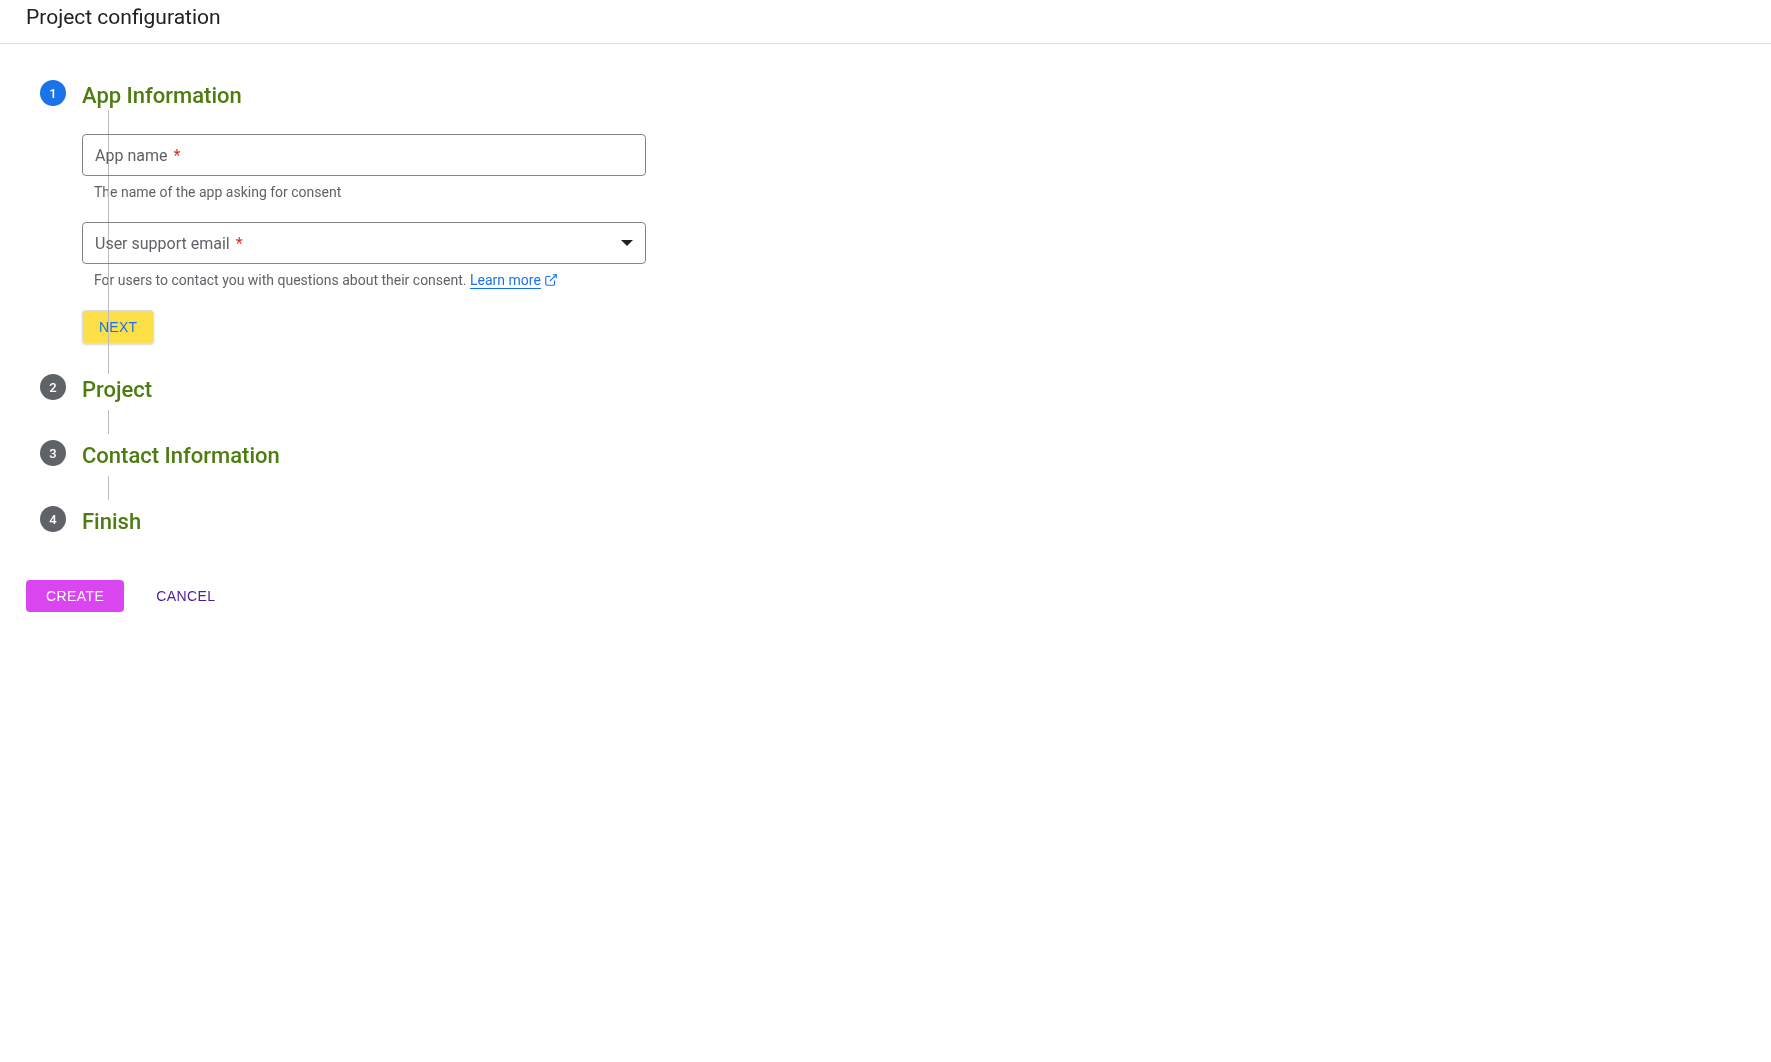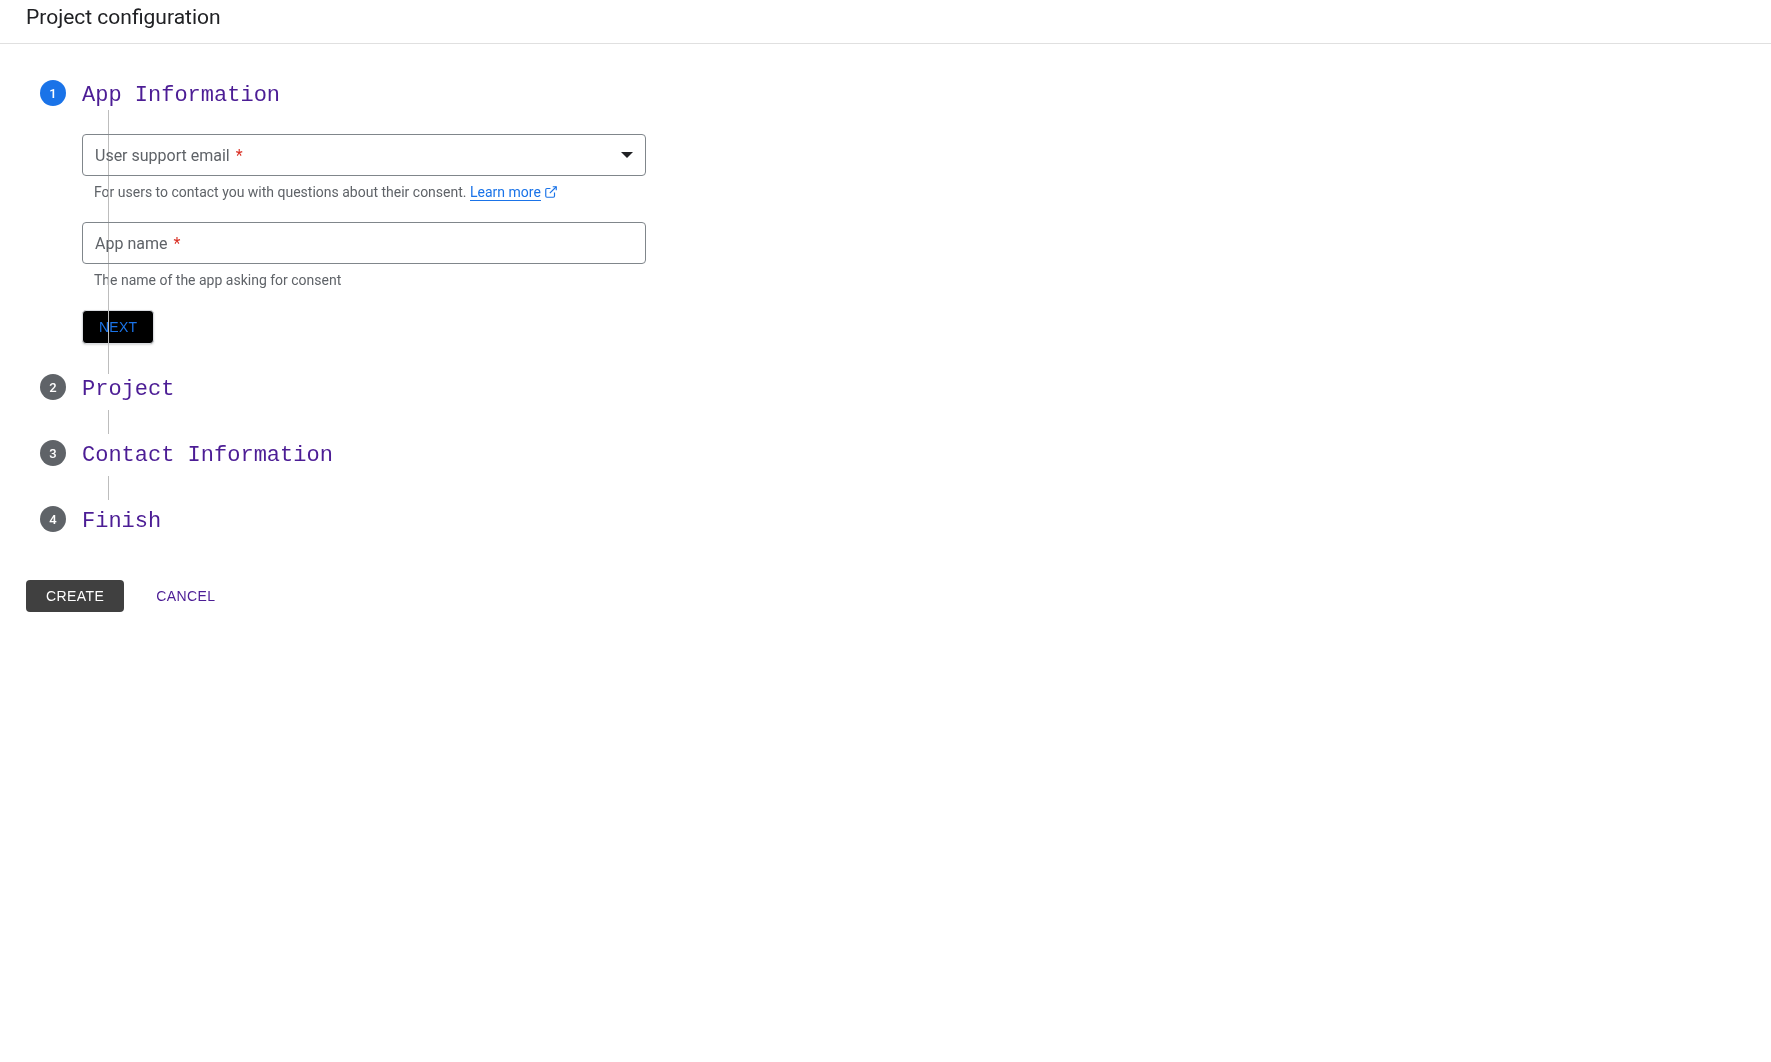--- a/index.html
+++ b/index.html
@@ -38,22 +38,21 @@
       font-size: 13px;
       font-weight: 500;
       color: #fff;
     }
     .step-badge.active { background: #1a73e8; }
     .step-badge.inactive { background: #5f6368; }
     .step-title {
       font-size: 22px;
       font-weight: 500;
       letter-spacing: 0;
-      color: #4c1d95;
-      font-family: Liberation Mono, monospace;
+      color: #4d7c0f;
     }
     .step-body {
       position: relative;
       padding: 24px 0 30px 0;
     }
     .step-line {
       position: absolute;
       left: 26px;
       top: 0;
       bottom: 0;
@@ -118,36 +117,36 @@
     }
     .ext-icon svg { display: block; }
 
     .next-btn {
       display: inline-block;
       padding: 8px 16px;
       font-size: 14px;
       font-weight: 500;
       letter-spacing: .25px;
       color: #1a73e8;
-      background: #000000;
+      background: #fde047;
       border: 1px solid #dadce0;
       border-radius: 4px;
       box-shadow: 0 1px 2px rgba(60,64,67,.2);
       cursor: pointer;
       text-transform: uppercase;
     }
 
     .footer-actions {
       margin-top: 42px;
       display: flex;
       align-items: center;
       gap: 28px;
     }
     .btn-primary {
-      background: #404040;
+      background: #d946ef;
       color: #fff;
       border: none;
       border-radius: 4px;
       padding: 8px 20px;
       font-size: 14px;
       font-weight: 500;
       letter-spacing: .4px;
       cursor: pointer;
       text-transform: uppercase;
     }
@@ -171,51 +170,51 @@
 <div class="content">
   <div class="stepper">
 
     <div class="step">
       <div class="step-badge active">1</div>
       <div class="step-header">
         <div class="step-title">App Information</div>
       </div>
       <div class="step-body">
         <div class="step-line"></div>
+
+        <div class="field">
+          <div class="input-outline">
+            <span class="label">
+              <span>App name</span>
+              <span class="req">*</span>
+            </span>
+            <input type="text" style="">
+          </div>
+          <div class="helper">The name of the app asking for consent</div>
+        </div>
 
         <div class="field">
           <div class="input-outline">
             <span class="label">
               <span>User support email</span>
               <span class="req">*</span>
             </span>
             <span class="dropdown-caret"></span>
           </div>
           <div class="helper">
             <span>For users to contact you with questions about their consent. </span><a href="#">Learn more</a><span class="ext-icon">
               <svg width="14" height="14" viewBox="0 0 24 24" fill="none" stroke="#1a73e8" stroke-width="2">
                 <path d="M18 13v6a2 2 0 0 1-2 2H5a2 2 0 0 1-2-2V8a2 2 0 0 1 2-2h6"></path>
                 <polyline points="15 3 21 3 21 9"></polyline>
                 <line x1="10" y1="14" x2="21" y2="3"></line>
               </svg>
             </span>
           </div>
         </div>
 
-        <div class="field">
-          <div class="input-outline">
-            <span class="label">
-              <span>App name</span>
-              <span class="req">*</span>
-            </span>
-            <input type="text" style="">
-          </div>
-          <div class="helper">The name of the app asking for consent</div>
-        </div>
-
         <button class="next-btn">NEXT</button>
       </div>
     </div>
 
     <div class="step">
       <div class="step-badge inactive">2</div>
       <div class="step-header">
         <div class="step-title">Project</div>
       </div>
       <div class="step-body-short">

